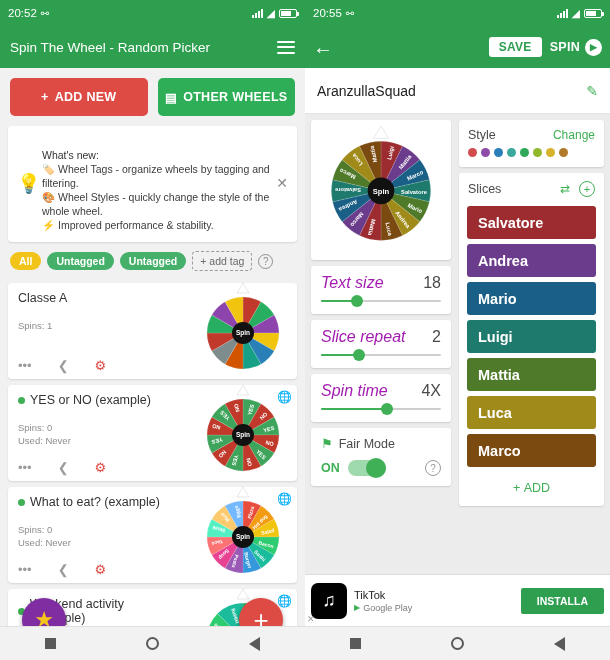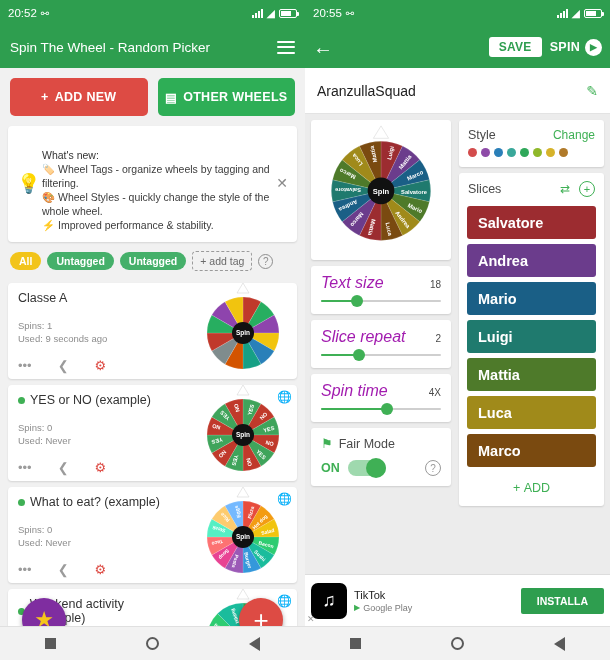--- a/index.html
+++ b/index.html
@@ -132,21 +132,21 @@
   .panel { background: #fff; border-radius: 3px; box-shadow: 0 1px 2px rgba(0,0,0,.13); margin-bottom: 6px; }
   .panel-head { display: flex; align-items: center; padding: 8px 9px 4px; }
   .panel-head .ph-title { flex: 1; font-size: 12.5px; color: #4a4a4a; }
   .ph-act { font-size: 12px; color: #3fb055; }
 
   .preview-wrap { padding: 4px 6px 10px; display: flex; justify-content: center; }
 
   .slider-panel { padding: 8px 10px 12px; }
   .slider-row { display: flex; align-items: baseline; margin-bottom: 8px; }
   .slider-row .lbl { flex: 1; font-size: 16px; color: #a21caf; font-style: italic; }
-  .slider-row .val { font-size: 10px; color: #4a4a4a; }
+  .slider-row .val { font-size: 16px; color: #4a4a4a; }
   .track { height: 2px; background: #cfcfcf; position: relative; border-radius: 2px; }
   .track .fill { position: absolute; left: 0; top: 0; bottom: 0; background: #3fb055; border-radius: 2px; }
   .track .knob { position: absolute; top: -5px; width: 12px; height: 12px; border-radius: 50%; background: #3fb055; }
 
   .fair { padding: 8px 10px 10px; }
   .fair-head { display: flex; align-items: center; gap: 6px; margin-bottom: 9px; }
   .fair-head .flag { color: #3fb055; font-size: 13px; }
   .fair-head .ft { font-size: 12.5px; color: #4a4a4a; }
   .fair-row { display: flex; align-items: center; gap: 8px; }
   .on-lbl { font-size: 12.5px; color: #3fb055; font-weight: bold; }
@@ -261,21 +261,20 @@
         <div class="qmark">?</div>
       </div>
 
       <div class="wheel-card">
         <div class="wc-info">
           <div class="wc-name">
             <span>Classe A</span>
           </div>
           <div class="wc-meta">
             <div>Spins: 1</div>
-            <div>Used: 9 seconds ago</div>
           </div>
           <div class="wc-actions">
             <span class="act">•••</span>
             <span class="act">❮</span>
             <span class="act gear">⚙</span>
           </div>
         </div>
         <div class="wc-wheel">
           <svg viewBox="0 0 108 96" width="108" height="96">
             <g transform="translate(54,50)">

